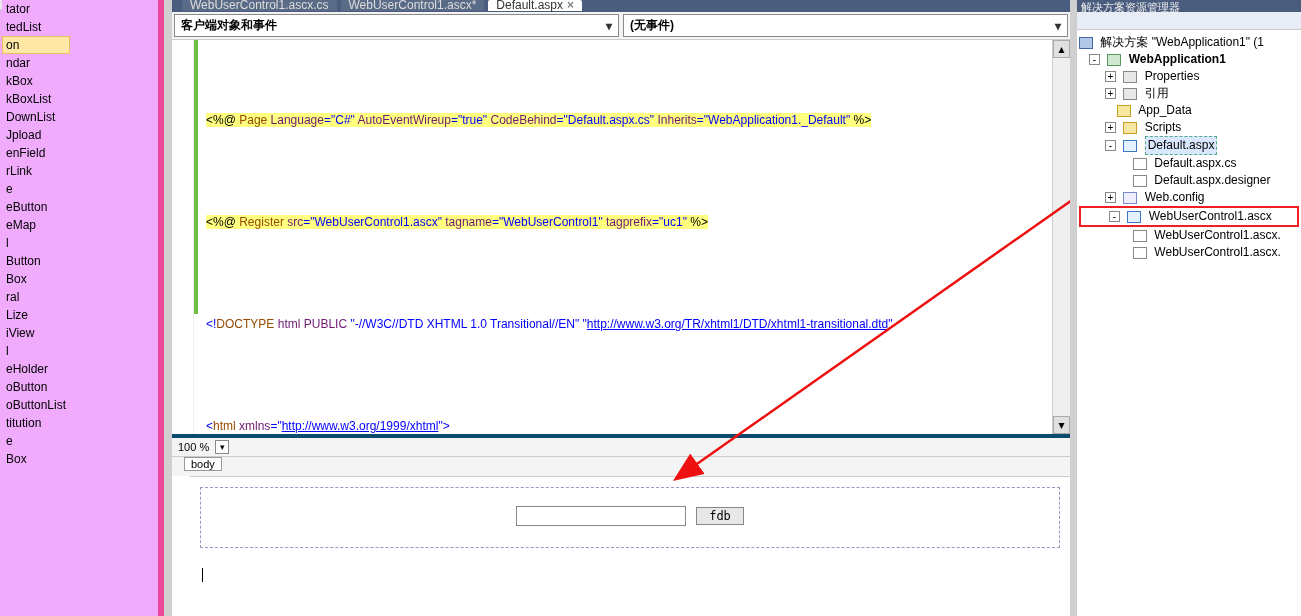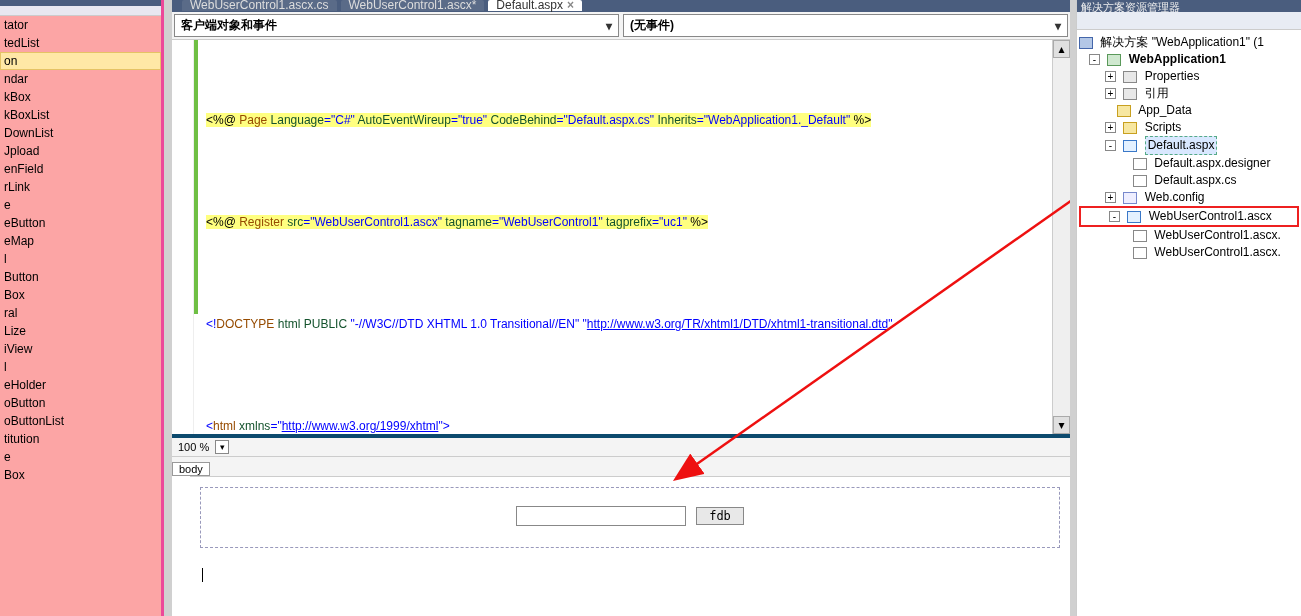--- a/index.html
+++ b/index.html
@@ -1,47 +1,47 @@
 <!DOCTYPE html>
 <html><head>
 <meta charset="utf-8">
 <style>
 * { margin: 0; padding: 0; box-sizing: border-box; font-family: "Microsoft YaHei", "SimSun", sans-serif; font-size: 12px; }
 body { background: #fff; overflow: hidden; }
 .root { display: flex; width: 1301px; height: 616px; background: #eee; }
-.col-left { width: 164px; background: #fca5a5; border-right: 3px solid #ec4899; display:flex; flex-direction:column; }
+.col-left { width: 164px; background: #f0abfc; border-right: 6px solid #ec4899; display:flex; flex-direction:row; }
 .left-strip { height: 6px; background: #4a5d7e; }
 .left-top { height: 10px; background: #e8e8f0; border-bottom: 1px solid #ccc; display:flex; align-items:center; padding-left:2px; }
 .toolbox-list { overflow:hidden; }
 .toolbox-item { padding: 2px 4px; cursor:default; white-space:nowrap; }
 .toolbox-item.selected { background: #ffe8a6; border: 1px solid #e5c365; padding: 1px 3px; }
 .col-center { flex:1; display:flex; flex-direction:column; background:#fff; position:relative; }
 .tabs-bar { height: 12px; background:#4a5d7e; display:flex; padding-left:10px; }
 .doc-tab { background:#fff; color:#333; padding:0 8px; margin-right:4px; font-size:11px; border-top-left-radius:2px; border-top-right-radius:2px; height:11px; line-height:11px; display:flex; align-items:center; gap:4px; }
 .doc-tab.inactive { background:#5a6b88; color:#ddd; }
 .doc-tab .tab-x { color:#888; font-weight:bold; cursor:pointer; }
 .dropdown-bar { display:flex; border-bottom:1px solid #ccc; background:#f4f4f4; }
 .dd { flex:1; border:1px solid #888; background:#fff; margin:2px; padding:2px 6px; font-weight:bold; display:flex; justify-content:space-between; align-items:center; }
 .dd .arrow { color:#333; }
 .editor-wrap { flex:1; display:flex; position:relative; min-height:0; }
 .outline-gutter { width:22px; background:#fff; border-right:1px solid #eee; }
 .code-area { flex:1; background:#fff; font-family: "NSimSun","Consolas", monospace; font-size:13px; line-height:17px; padding:4px 0 4px 4px; white-space:pre; overflow:hidden; position:relative; }
 .change-bar { position:absolute; left:0; top:0; width:4px; background:#6fbf44; }
 .hl-yellow { background:#ffff80; }
 .c-brown { color:#964b00; }
 .c-blue { color:#0000ff; }
-.c-attr { color:#14532d; }
+.c-attr { color:#701a75; }
 .c-black { color:#000; }
 .scroll-v { width:18px; background:#efefef; border-left:1px solid #ccc; position:relative; }
 .scroll-up, .scroll-down { height:18px; background:#e0e0e0; border:1px solid #aaa; text-align:center; line-height:16px; position:absolute; left:0; right:0; }
 .scroll-up { top:0; } .scroll-down { bottom:0; }
 .zoom-bar { height:22px; border-top:4px solid #0c4a6e; background:#f4f4f4; display:flex; align-items:center; padding:0 6px; gap:6px; }
 .zoom-val { font-size:11px; }
 .zoom-arrow { width:14px; height:14px; border:1px solid #888; background:#fff; text-align:center; line-height:12px; font-size:9px; }
-.crumb-bar { height:20px; background:#f4f4f4; border-top:1px solid #ccc; padding-left:0; display:flex; align-items:flex-end; }
+.crumb-bar { height:20px; background:#f4f4f4; border-top:1px solid #ccc; padding-left:12px; display:flex; align-items:flex-start; }
 .crumb { border:1px solid #999; background:#fff; padding:0 6px; font-size:11px; }
 .design-area { flex:0 0 140px; background:#fff; border-top:1px solid #ccc; position:relative; padding:10px;margin-left:18px; }
 .design-outline { border:1px dashed #99b; padding:18px 10px; text-align:center; }
 .design-inner { display:inline-flex; align-items:center; gap:10px; }
 .design-input { width:170px; height:20px; border:1px solid #888; background:#fff; }
 .design-btn { padding:1px 12px; border:1px solid #888; background:#e8e8e8; font-family: monospace; }
 .caret { margin-top:20px; margin-left:2px; border-left:1px solid #000; height:14px; width:1px; }
 .col-right { width:225px; background:#fff; border-left:1px solid #ccc; display:flex; flex-direction:column; }
 .right-title { height:12px; background:#4a5d7e; color:#eee; font-size:11px; padding:1px 4px; overflow:hidden; white-space:nowrap; line-height:12px; }
 .right-tb { height:18px; background:#e8ecf4; border-bottom:1px solid #ccc; }
@@ -197,21 +197,21 @@
     <div class="right-title">解决方案资源管理器</div>
     <div class="right-tb"></div>
     <div class="tree">
       <div class="row"><span class="ic ic-sln"></span>&nbsp;<span>解决方案 "WebApplication1" (1 </span></div>
       <div class="row"><span class="ind" style="width:8px"></span><span class="tw">-</span>&nbsp;<span class="ic ic-proj"></span>&nbsp;<span class="bold">WebApplication1</span></div>
       <div class="row"><span class="ind" style="width:24px"></span><span class="tw">+</span>&nbsp;<span class="ic ic-ref"></span>&nbsp;<span>Properties</span></div>
       <div class="row"><span class="ind" style="width:24px"></span><span class="tw">+</span>&nbsp;<span class="ic ic-ref"></span>&nbsp;<span>引用</span></div>
       <div class="row"><span class="ind" style="width:36px"></span><span class="ic ic-fold"></span>&nbsp;<span>App_Data</span></div>
       <div class="row"><span class="ind" style="width:24px"></span><span class="tw">+</span>&nbsp;<span class="ic ic-fold"></span>&nbsp;<span>Scripts</span></div>
       <div class="row"><span class="ind" style="width:24px"></span><span class="tw">-</span>&nbsp;<span class="ic ic-aspx"></span>&nbsp;<span class="hl-file">Default.aspx</span></div>
+      <div class="row"><span class="ind" style="width:52px"></span><span class="ic ic-cs"></span>&nbsp;<span>Default.aspx.cs</span></div>
       <div class="row"><span class="ind" style="width:52px"></span><span class="ic ic-cs"></span>&nbsp;<span>Default.aspx.designer</span></div>
-      <div class="row"><span class="ind" style="width:52px"></span><span class="ic ic-cs"></span>&nbsp;<span>Default.aspx.cs</span></div>
       <div class="row"><span class="ind" style="width:24px"></span><span class="tw">+</span>&nbsp;<span class="ic ic-cfg"></span>&nbsp;<span>Web.config</span></div>
       <div class="row hl-red-box"><span class="ind" style="width:24px"></span><span class="tw">-</span>&nbsp;<span class="ic ic-aspx"></span>&nbsp;<span>WebUserControl1.ascx</span></div>
       <div class="row"><span class="ind" style="width:52px"></span><span class="ic ic-cs"></span>&nbsp;<span>WebUserControl1.ascx.</span></div>
       <div class="row"><span class="ind" style="width:52px"></span><span class="ic ic-cs"></span>&nbsp;<span>WebUserControl1.ascx.</span></div>
     </div>
   </div>
 </div>
 
 </body></html>

